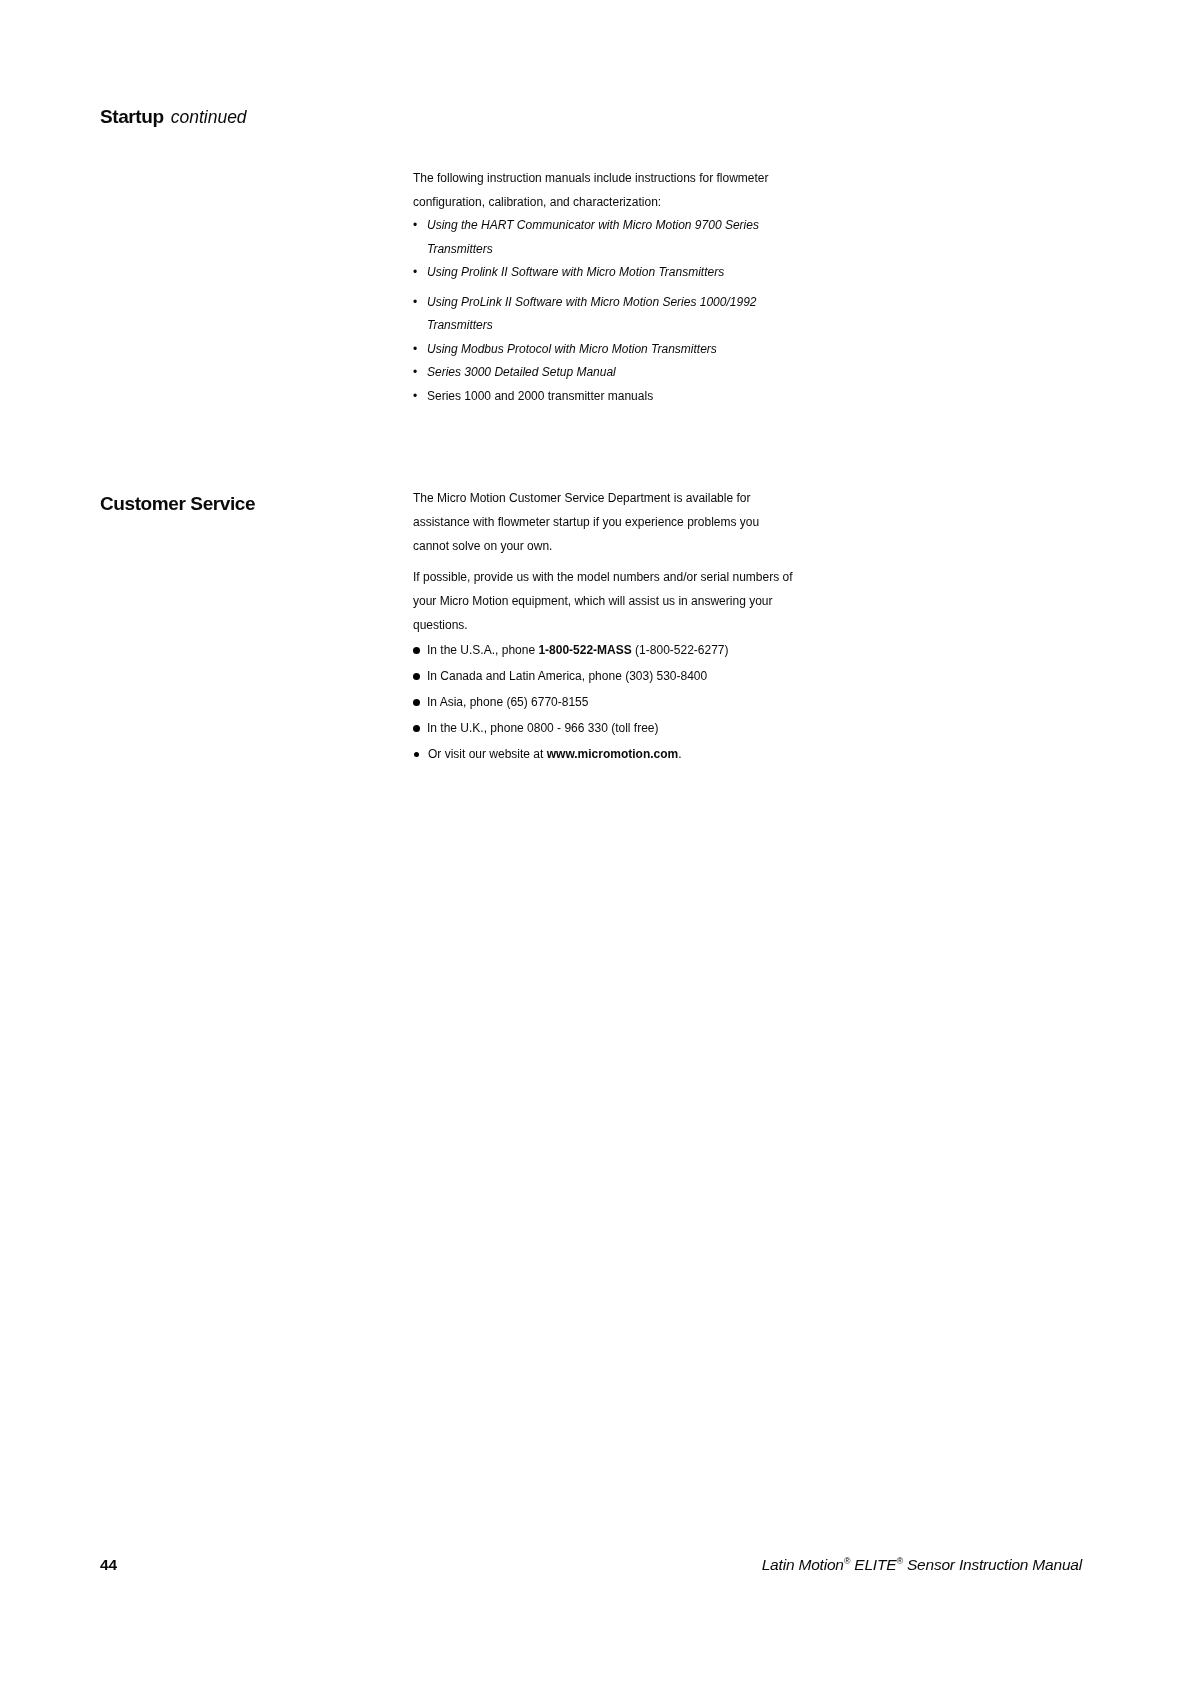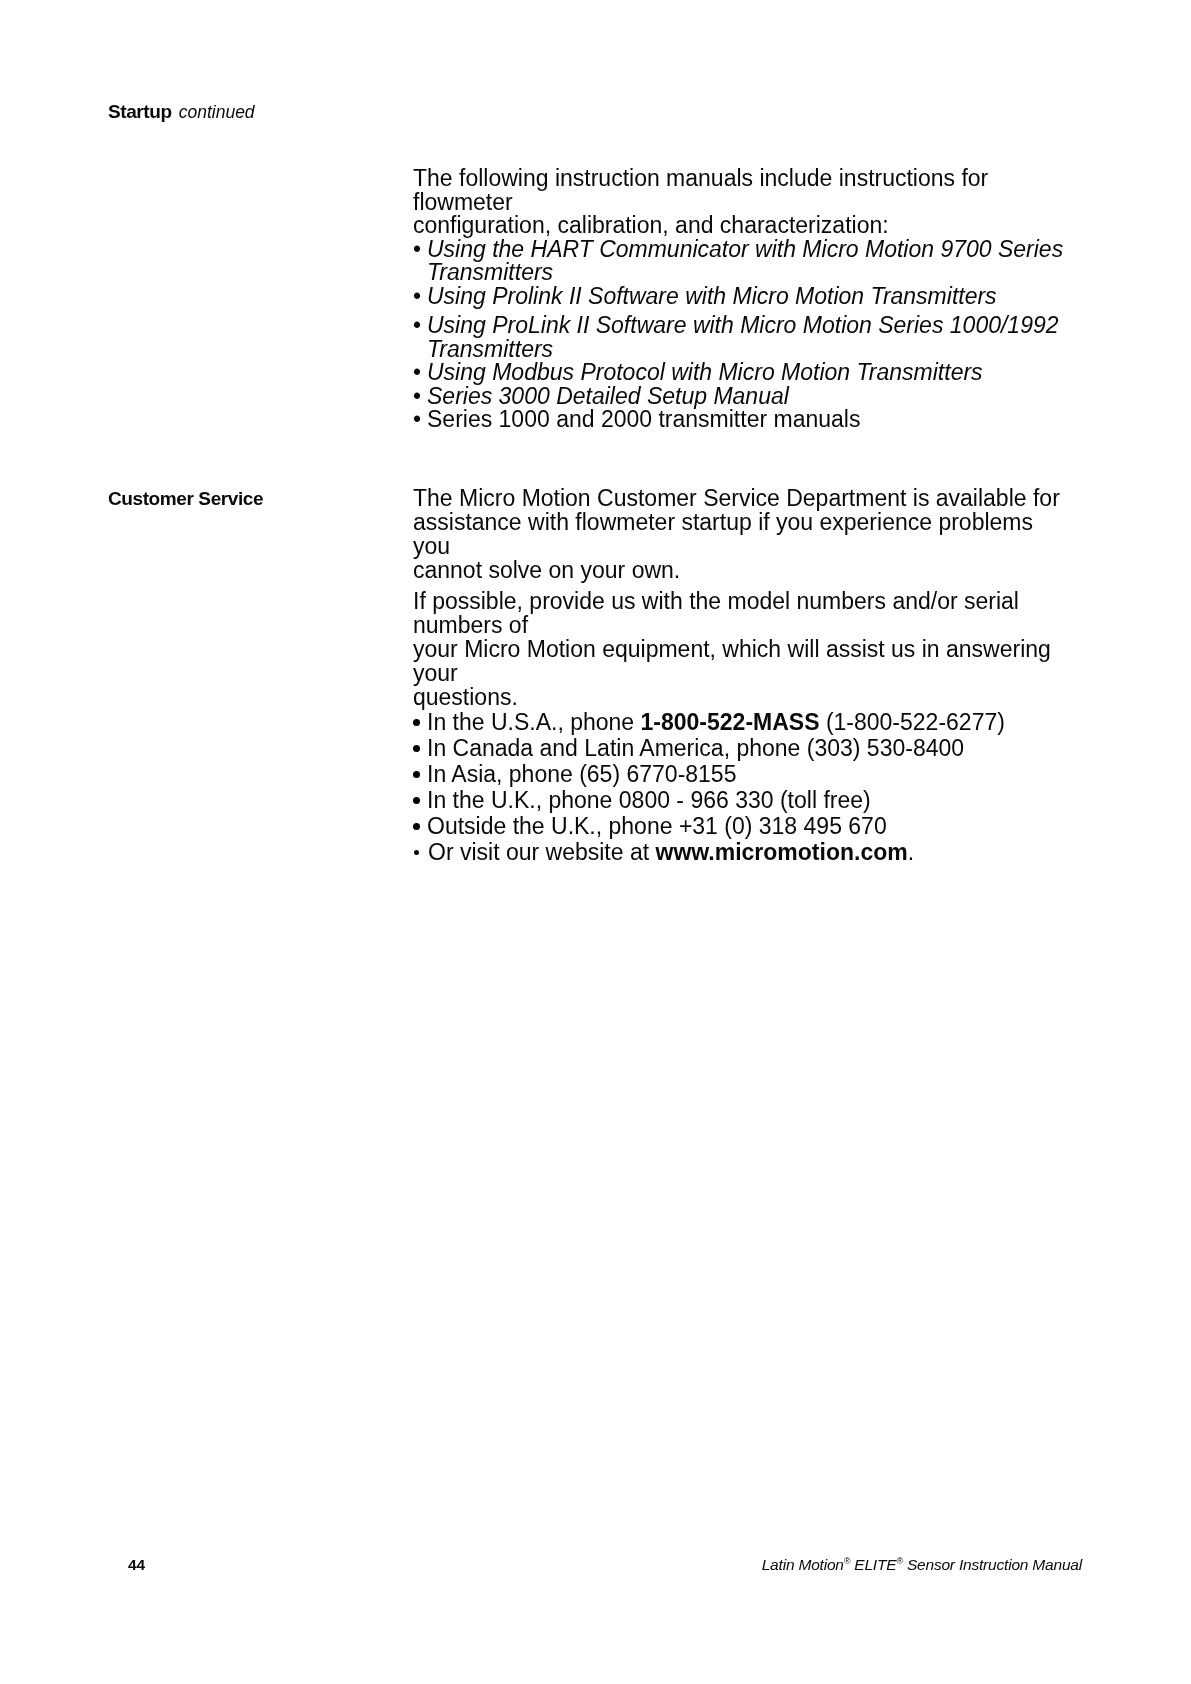--- a/index.html
+++ b/index.html
@@ -10,35 +10,35 @@
     background:#ffffff;
     font-family:"Liberation Sans", sans-serif;
     color:#0a0a0a;
     overflow:hidden;
   }
   .lines{white-space:pre-line;}
   .italic{font-style:italic;}
 
   
   .head{
-    position:absolute;left:108px;
-    font-weight:bold;font-size:19px;line-height:26px;
+    position:absolute;left:100px;
+    font-weight:bold;font-size:19px;line-height:36px;
     letter-spacing:-0.4px;
   }
   .head .suffix{
     font-weight:normal;font-style:italic;font-size:17.5px;
     letter-spacing:0;margin-left:7px;
   }
   #startup-head{top:99px;}
   #cs-head{top:486px;}
 
   
   .col{
     position:absolute;left:413px;width:660px;
-    font-size:23px;line-height:23.5px;
+    font-size:12px;line-height:23.5px;
   }
   #manuals-col{top:167px;}
   #cs-col{top:486px;line-height:24px;}
 
   
   .mlist{margin-top:0;}
   .mitem{display:flex;}
   .mitem.sp{margin-top:6px;}
   .mitem .b1{flex:none;width:14px;}
 
@@ -47,21 +47,21 @@
 
   
   .clist{line-height:26px;}
   .citem{display:flex;align-items:flex-start;}
   .dot{flex:none;width:7px;height:7px;border-radius:50%;background:#000;margin:10px 7px 0 0;}
   .dot-sm{width:5px;height:5px;margin:11px 9px 0 1px;}
 
   
   .footer{
     position:absolute;left:100px;right:109px;top:1556px;
-    display:flex;justify-content:space-between;align-items:baseline;margin-left:28px;
+    display:flex;justify-content:space-between;align-items:baseline;
   }
   .page-num{font-weight:bold;font-size:15.5px;}
   .footer-right{font-style:italic;font-size:15.5px;letter-spacing:-0.2px;}
   .footer-right sup{font-size:9px;font-style:italic;}
 </style>
 </head>
 <body>
 
 <div class="page">
 
@@ -126,24 +126,20 @@
       </div>
       <div class="citem">
         <span class="dot"></span>
         <span><span>In Asia, phone (65) 6770-8155</span><b></b><span></span></span>
       </div>
       <div class="citem">
         <span class="dot"></span>
         <span><span>In the U.K., phone 0800 - 966 330 (toll free)</span><b></b><span></span></span>
       </div>
       <div class="citem">
-        <span class="dot"></span>
-        <span><span>Outside the U.K., phone +31 (0) 318 495 670</span><b></b><span></span></span>
-      </div>
-      <div class="citem">
         <span class="dot dot-sm"></span>
         <span><span>Or visit our website at </span><b>www.micromotion.com</b><span>.</span></span>
       </div>
     </div>
   </div>
 
   <div class="footer">
     <span class="page-num">44</span>
     <span class="footer-right"><span>Latin Motion</span><sup>®</sup><span> ELITE</span><sup>®</sup><span> Sensor Instruction Manual</span></span>
   </div>

